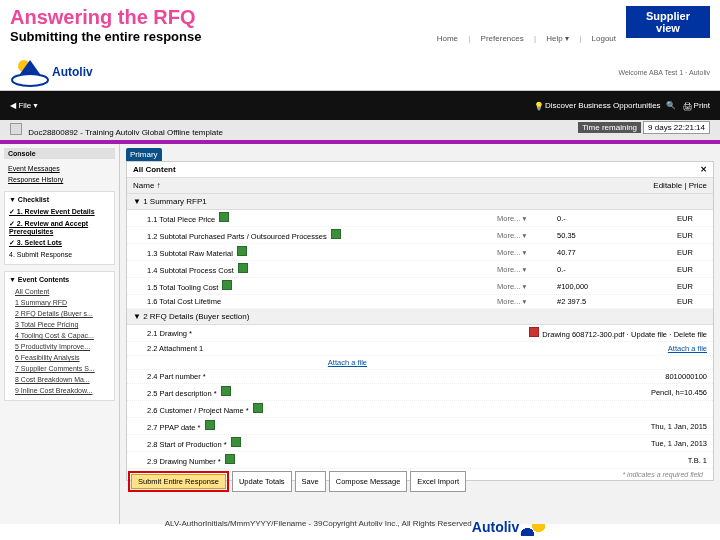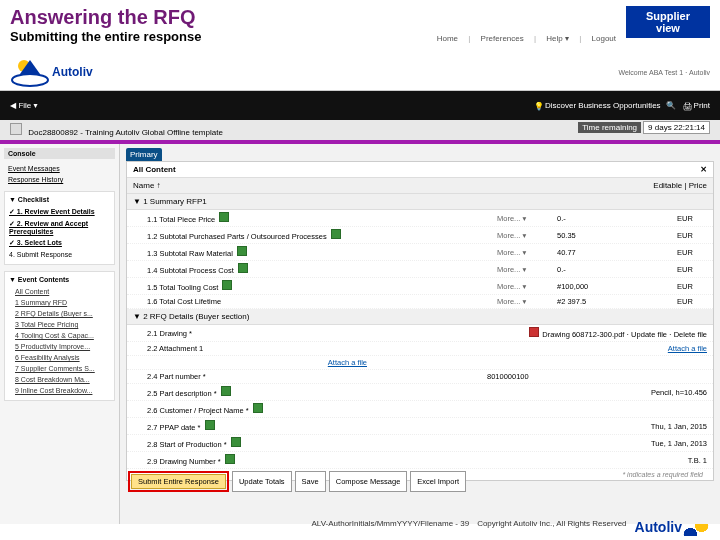--- a/index.html
+++ b/index.html
@@ -1,19 +1,19 @@
 <!DOCTYPE html>
 <html><head>
 <meta charset="utf-8">
 <style>
   * { box-sizing: border-box; margin: 0; padding: 0; font-family: Arial, sans-serif; }
   body { width: 720px; height: 540px; background: #fff; font-size: 8px; overflow: hidden; position: relative; }
   
   .title-band { padding: 6px 10px 4px; position: relative; }
-  .title-main { font-size: 20px; font-weight: bold; color: #701a75; }
+  .title-main { font-size: 20px; font-weight: bold; color: #ec4899; }
   .title-sub { font-size: 13px; font-weight: bold; color: #000; }
   .supplier-badge { position: absolute; top: 6px; right: 10px; background: #0033a0; color: #fff; padding: 4px 20px; font-weight: bold; font-size: 11px; text-align: center; line-height: 12px; }
   
   .topnav { position: absolute; top: 34px; right: 100px; font-size: 8px; color: #555; }
   .topnav span { margin: 0 4px; }
   .topnav .sep { color: #aaa; }
   
   .app-header { display: flex; align-items: center; padding: 2px 10px; border-bottom: 1px solid #ccc; margin-top: 6px; }
   .logo { width: 40px; height: 32px; display: inline-block; }
   .logo-txt { font-size: 12px; font-weight: bold; color: #0033a0; margin-left: 2px; }
@@ -55,21 +55,21 @@
   .pdf-icon { width: 10px; height: 10px; background: #c33; display: inline-block; margin-right: 3px; border: 1px solid #922; }
   .attach-link { color: #0055aa; text-decoration: underline; }
   
   .required-note { text-align: right; font-size: 7px; color: #888; font-style: italic; padding: 2px 10px; }
   
   .action-bar { position: absolute; bottom: 44px; left: 128px; right: 10px; padding: 4px 0; display: flex; gap: 3px; }
   .btn { background: #fff; border: 1px solid #999; padding: 2px 6px; font-size: 7.5px; cursor: pointer; }
   .btn.primary { background: #ffe28a; border-color: #c9a227; }
   .highlight-box { border: 2px solid #d00; padding: 1px; display: inline-block; }
   
-  .footer { position: absolute; bottom: 4px; left: 0; right: 0; display: flex; justify-content: flex-end; padding: 0 10px; font-size: 8px; color: #333; gap: 8px; }
+  .footer { position: absolute; bottom: 4px; left: 0; right: 8px; display: flex; justify-content: center; padding: 0 10px; font-size: 8px; color: #333; }
   .footer-logo { font-size: 14px; font-weight: bold; color: #0033a0; }
   .swoosh { width: 28px; height: 12px; display: inline-block; background: radial-gradient(circle at 30% 90%, #0033a0 30%, transparent 31%), radial-gradient(circle at 70% 10%, #ffc20e 30%, transparent 31%); vertical-align: middle; }
 </style>
 </head>
 <body>
 
 <div class="title-band">
   <div class="title-main">Answering the RFQ</div>
   <div class="title-sub">Submitting the entire response</div>
   <div class="supplier-badge">
@@ -225,21 +225,21 @@
           </div>
           <div class="row">
             <span class="label">2.2  Attachment 1</span>
     <span class="value" style="width:220px;text-align:right"><span class="attach-link">Attach a file</span></span>
           </div>
           <div class="row">
     <span class="value" style="width:220px;text-align:right"><span class="attach-link">Attach a file</span></span>
           </div>
           <div class="row">
             <span class="label">2.4  Part number *</span>
-    <span class="value" style="width:220px;text-align:left"><span>8010000100</span></span>
+    <span class="value" style="width:220px;text-align:right"><span>8010000100</span></span>
           </div>
           <div class="row">
             <span class="label">2.5  Part description *<span class="xls-icon"></span></span>
     <span class="value" style="width:220px;text-align:right"><span>Pencil, h=10.456</span></span>
           </div>
           <div class="row">
             <span class="label">2.6  Customer / Project Name *<span class="xls-icon"></span></span>
     <span class="value" style="width:220px;text-align:right"><span></span></span>
           </div>
           <div class="row">

